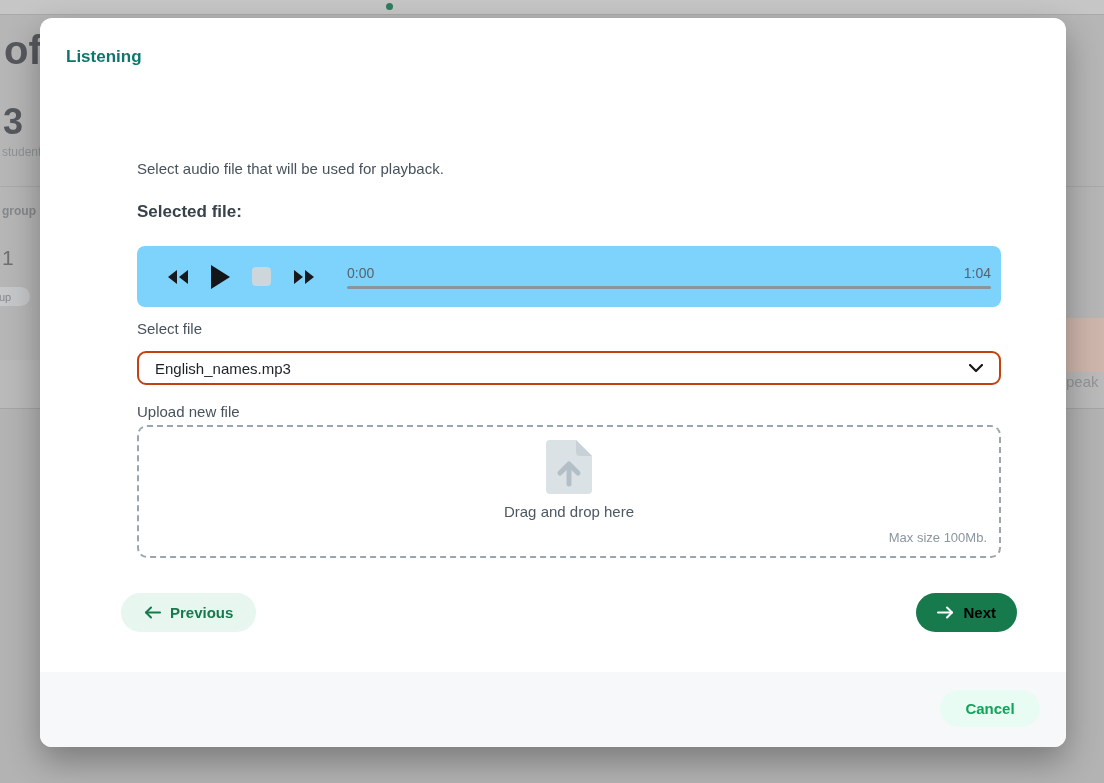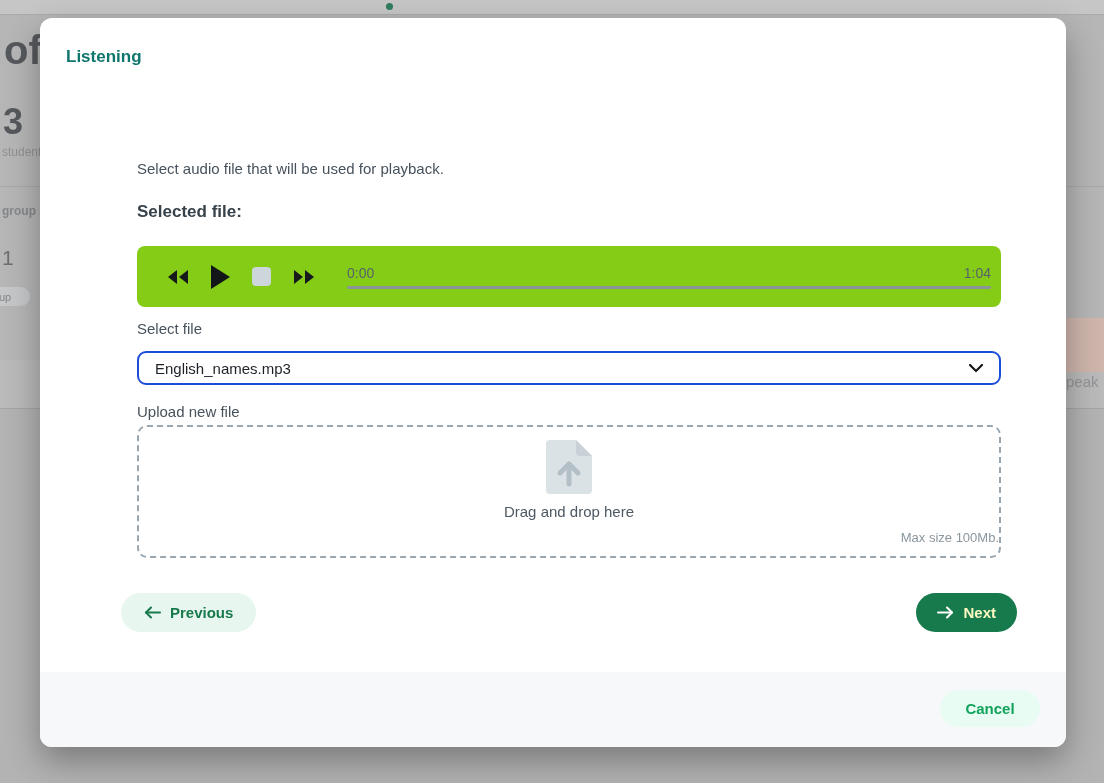--- a/index.html
+++ b/index.html
@@ -34,54 +34,54 @@
     box-shadow:0 14px 34px rgba(0,0,0,.32);
   }
   .modal-title{position:absolute;left:26px;top:29px;font-size:17px;font-weight:700;color:#0f766e;}
   .step-heading{position:absolute;left:97px;top:86px;font-size:23px;font-weight:700;color:#37424a;}
   .step-desc{position:absolute;left:97px;top:142px;font-size:15px;color:#47525c;}
   .selected-file-label{position:absolute;left:97px;top:184px;font-size:17px;font-weight:700;color:#37424a;}
 
   
   .player{
     position:absolute;left:97px;top:228px;width:864px;height:61px;
-    background:#84cc16;border-radius:8px;
+    background:#7dd3fc;border-radius:8px;
     display:flex;align-items:center;padding:0 10px 0 20px;box-sizing:border-box;
   }
   .pbtn{background:none;border:none;padding:4px;margin:0 7px;cursor:pointer;display:flex;align-items:center;justify-content:center;}
   .stop-square{width:19px;height:19px;border-radius:4px;background:#ccd6db;}
   .track-wrap{flex:1;margin-left:22px;display:flex;flex-direction:column;}
   .times{display:flex;justify-content:space-between;font-size:14px;color:#59626a;margin-bottom:5px;}
   .track{height:3px;background:#8b949b;border-radius:2px;}
 
   
   .field-label{position:absolute;left:97px;font-size:15px;color:#47525c;}
   .lbl-select{top:302px;}
   .file-select{
     position:absolute;left:97px;top:333px;width:864px;height:34px;box-sizing:border-box;
-    border:2px solid #1d4ed8;border-radius:9px;background:#fff;
+    border:2px solid #c2410c;border-radius:9px;background:#fff;
     display:flex;align-items:center;padding:0 16px;font-size:15px;color:#1d2228;cursor:pointer;
   }
   .file-select .chev{margin-left:auto;display:flex;}
 
   
   .lbl-upload{top:385px;}
   .dropzone{
     position:absolute;left:97px;top:407px;width:864px;height:133px;box-sizing:border-box;
     border:2px dashed #9aa6af;border-radius:10px;
     display:flex;flex-direction:column;align-items:center;padding-top:13px;cursor:pointer;
   }
   .dz-text{font-size:15px;color:#4c5863;margin-top:9px;}
-  .dz-max{position:absolute;right:0;bottom:11px;font-size:13px;color:#8b969e;}
+  .dz-max{position:absolute;right:12px;bottom:11px;font-size:13px;color:#8b969e;}
 
   
   .btn{border:none;cursor:pointer;display:flex;align-items:center;font-weight:700;font-size:15px;
     border-radius:20px;height:39px;box-sizing:border-box;}
   .btn-prev{position:absolute;left:81px;top:575px;background:#e7f6ee;color:#177a4d;padding:0 23px;gap:9px;}
-  .btn-next{position:absolute;right:49px;top:575px;background:#177a4d;color:#fef9c3;padding:0 21px;gap:9px;}
+  .btn-next{position:absolute;right:49px;top:575px;background:#177a4d;color:#000000;padding:0 21px;gap:9px;}
 
   
   .modal-footer{
     position:absolute;left:0;top:654px;width:1026px;height:75px;
     background:#f6f8f9;border-radius:0 0 12px 12px;
   }
   .btn-cancel{position:absolute;right:26px;top:18px;width:100px;height:37px;border-radius:19px;
     background:#e9fcf3;color:#10a35a;justify-content:center;}
 </style>
 </head>

